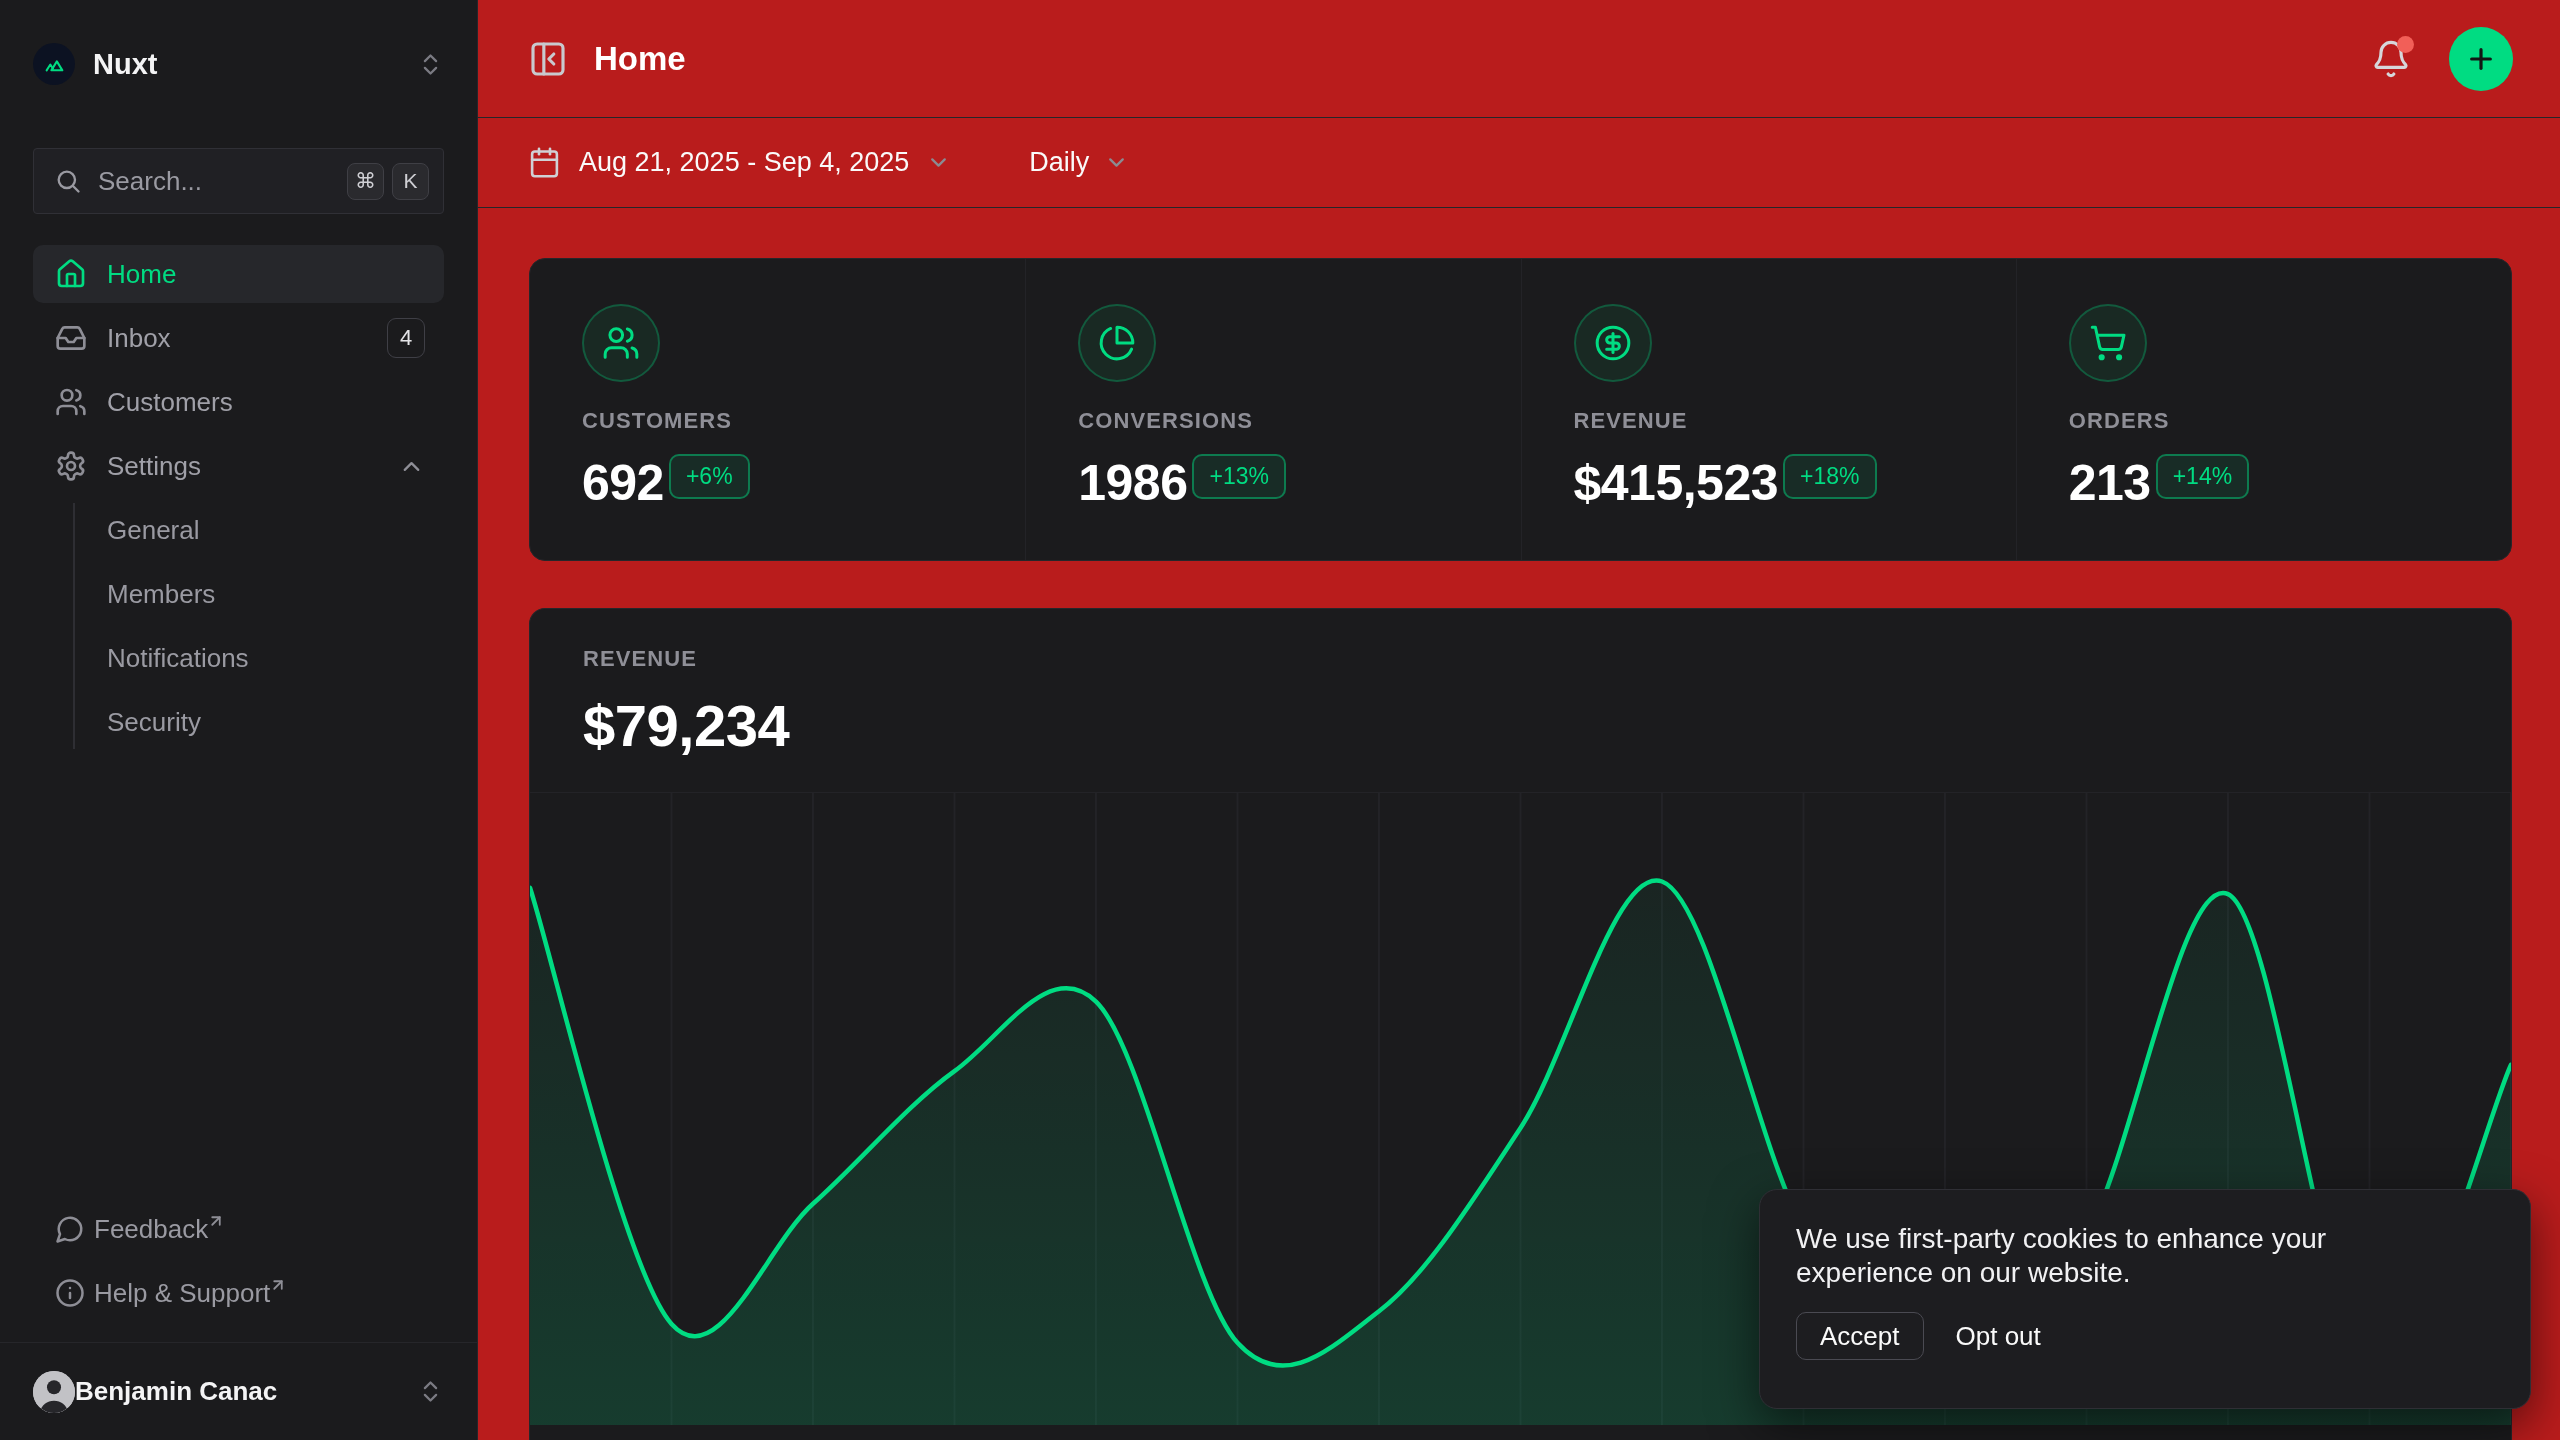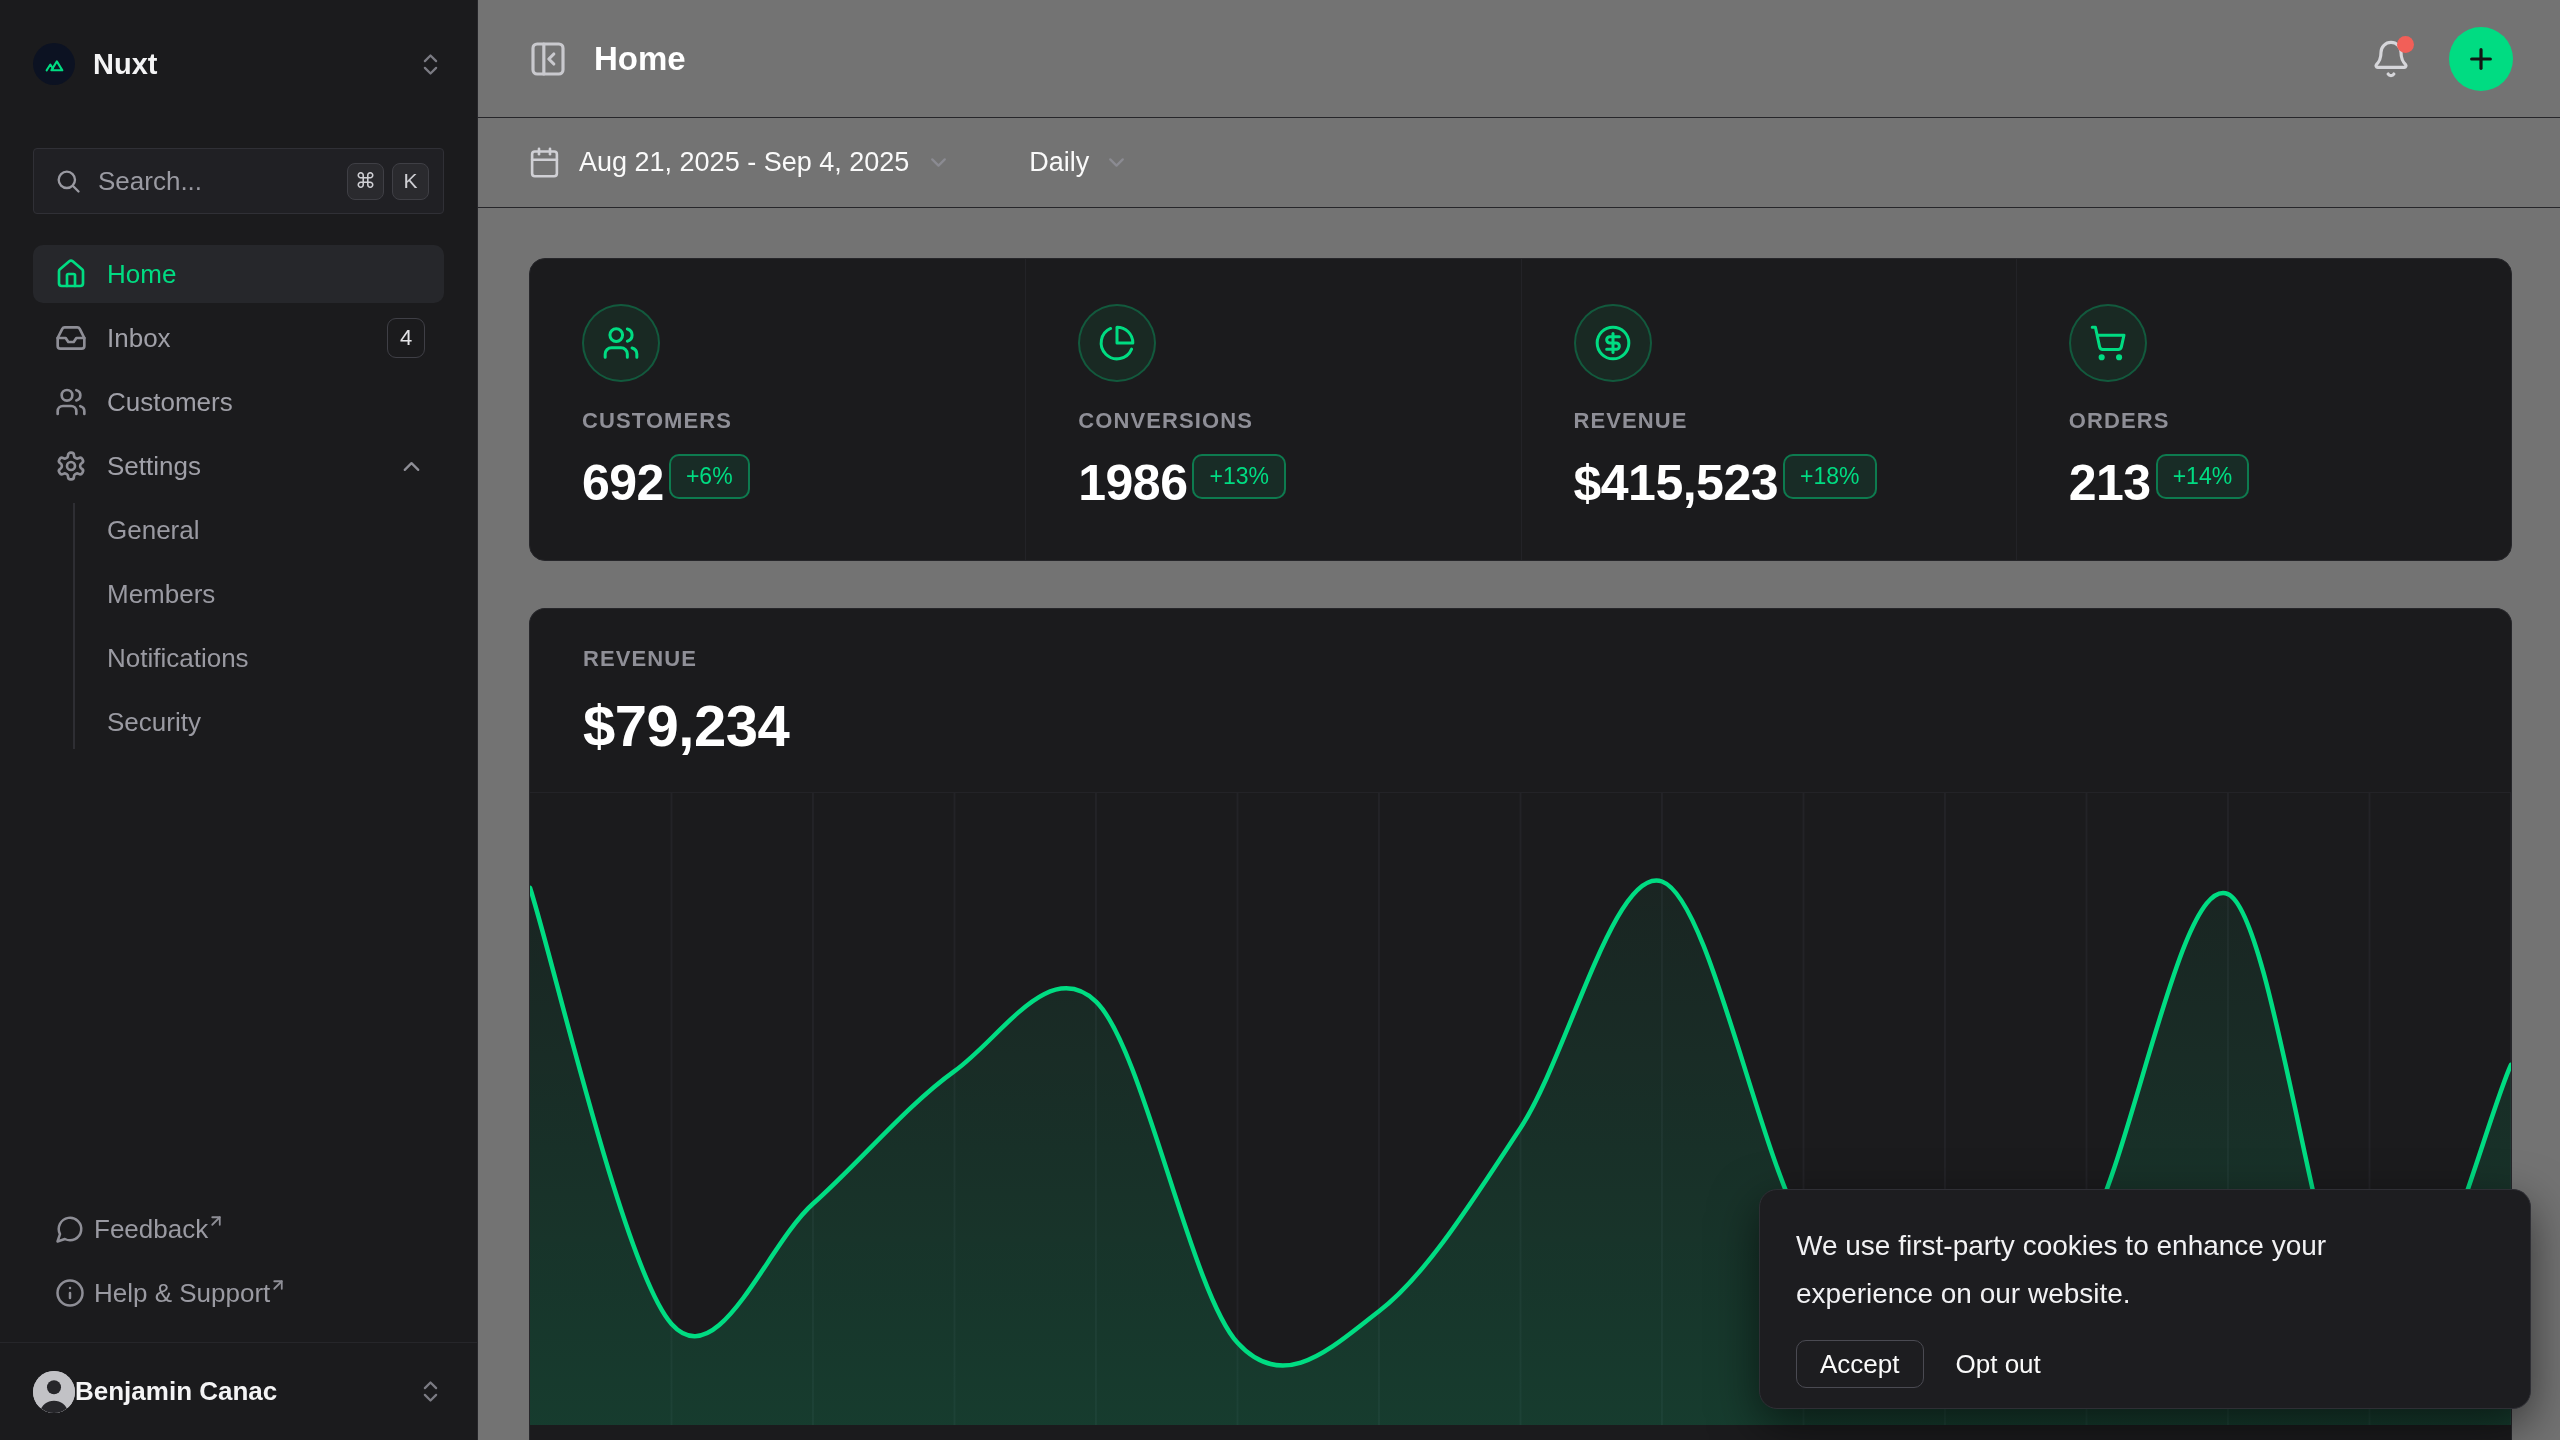--- a/index.html
+++ b/index.html
@@ -1,16 +1,16 @@
 <!DOCTYPE html>
 <html><head>
 <meta charset="utf-8">
 <style>
   html,body{margin:0;padding:0;background:#000;}
-  .app{position:relative;width:2560px;height:1440px;background:#737373;color:#fff;
+  .app{position:relative;width:2560px;height:1440px;background:#b91c1c;color:#fff;
        font-family:"Liberation Sans","DejaVu Sans",sans-serif;display:flex;overflow:hidden;}
 
   
   .sidebar{width:478px;min-width:478px;background:#1b1b1d;border-right:1px solid #26262a;
            display:flex;flex-direction:column;padding:42px 33px 0;box-sizing:border-box;}
   .team-row{display:flex;align-items:center;gap:18px;height:44px;cursor:pointer;}
   .logo-circle{width:42px;height:42px;border-radius:50%;background:#0c1222;display:flex;align-items:center;justify-content:center;flex:none;}
   .logo-circle svg{width:27px;height:27px;}
   .team-name{font-size:29px;font-weight:600;color:#f4f4f5;}
   .updown{margin-left:auto;color:#7b7b83;width:27px;height:27px;}
@@ -85,21 +85,21 @@
               border-radius:16px 16px 0 0;height:832px;box-sizing:border-box;overflow:hidden;}
   .chart-head{padding:37px 0 0 53px;height:183px;box-sizing:border-box;}
   .chart-label{font-size:22px;letter-spacing:.05em;color:#8f8f97;font-weight:600;}
   .chart-value{margin-top:20px;font-size:58px;font-weight:700;color:#fff;letter-spacing:-.5px;}
   .plot{border-top:1px solid #232327;height:632px;}
   .plot svg{display:block;width:100%;height:100%;}
 
   
   .cookie{position:absolute;right:29px;top:1189px;width:772px;height:220px;background:#1d1d20;border:1px solid #2f2f35;
           border-radius:18px;box-shadow:0 16px 48px rgba(0,0,0,.55);padding:32px 36px;box-sizing:border-box;z-index:50;}
-  .cookie-msg{font-size:28px;line-height:48px;color:#f1f1f3;max-width:640px;}
+  .cookie-msg{font-size:28px;line-height:34px;color:#f1f1f3;max-width:640px;}
   .cookie-actions{margin-top:22px;display:flex;align-items:center;gap:32px;}
   .btn-accept{height:48px;padding:0 23px;border:1px solid #4a4a52;border-radius:10px;background:transparent;
               color:#fafafa;font-size:26px;display:flex;align-items:center;cursor:pointer;font-family:inherit;}
   .btn-optout{background:none;border:none;padding:0;font-size:26px;color:#fafafa;cursor:pointer;font-family:inherit;}
 </style>
 </head>
 <body>
 
 <div class="app">
 

